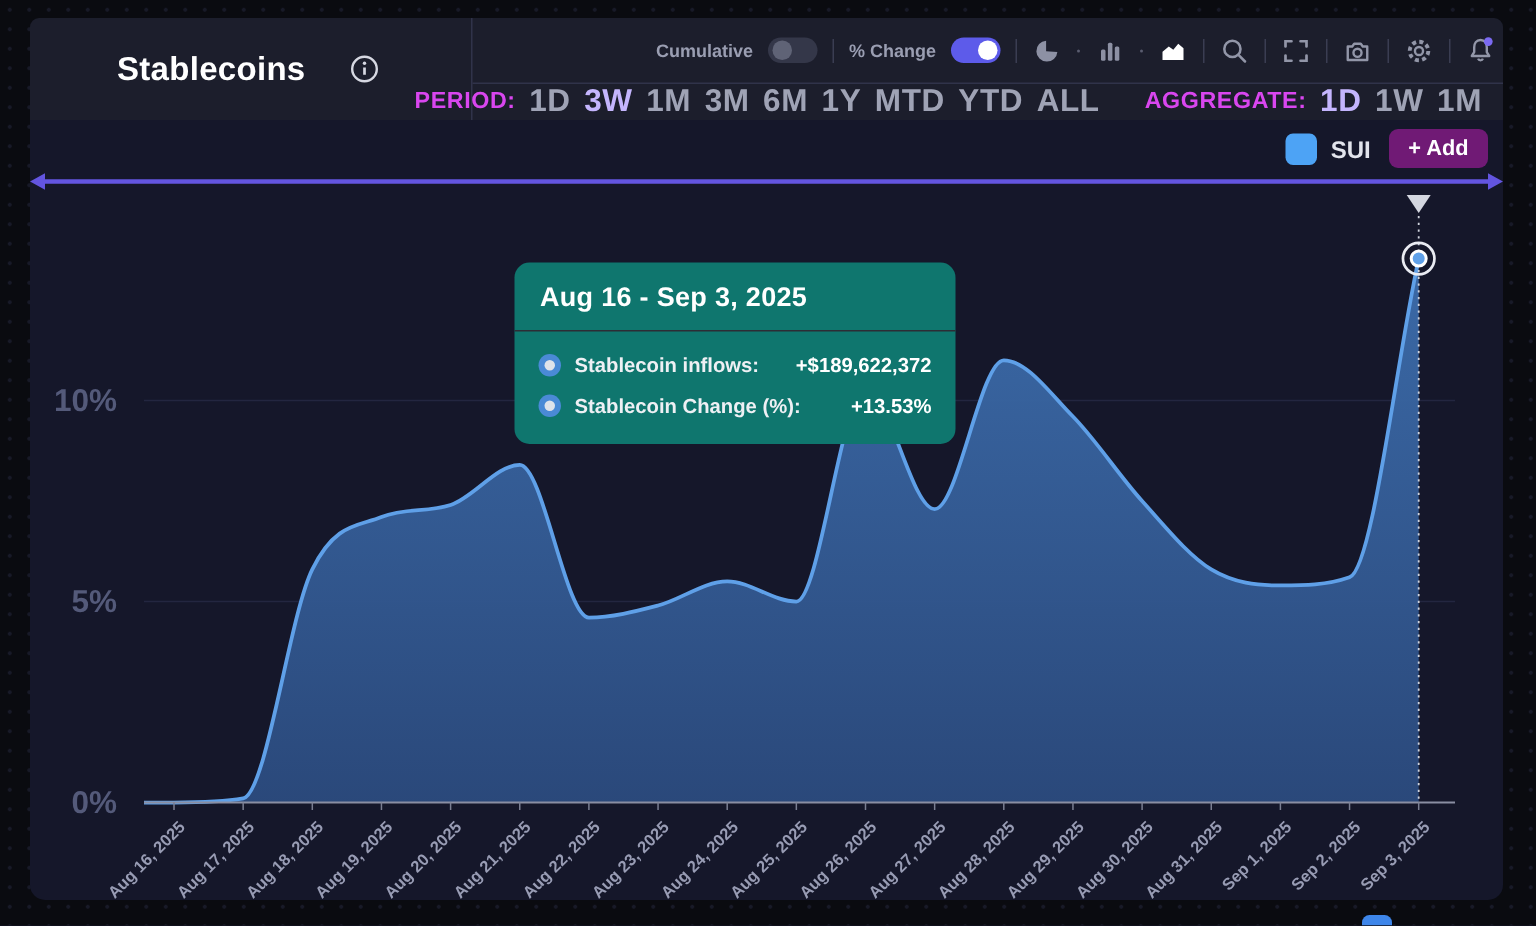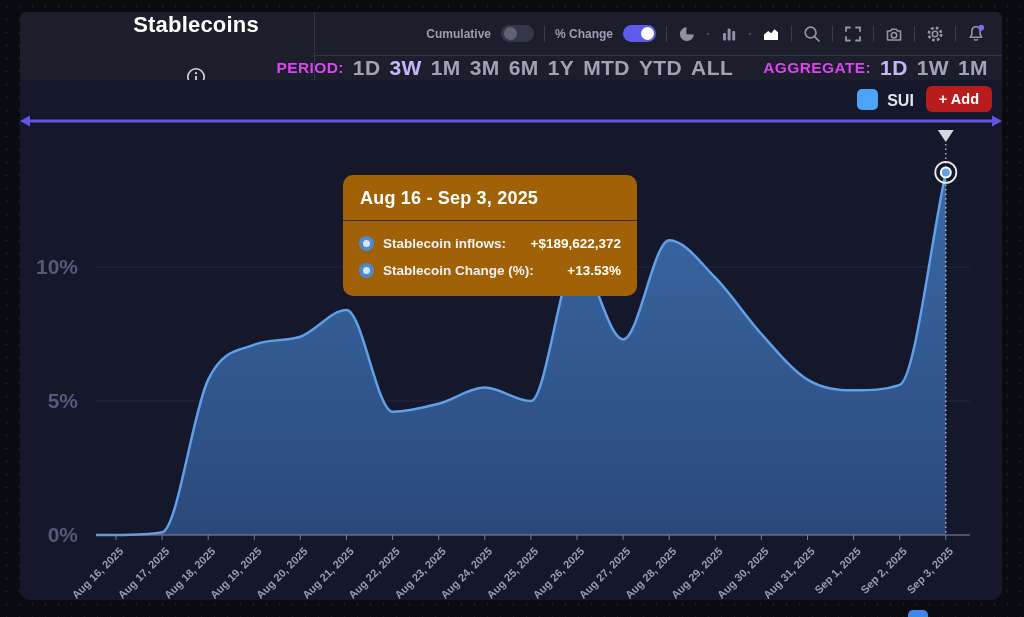--- a/index.html
+++ b/index.html
@@ -13,27 +13,27 @@
     overflow: hidden;
     color:#e8eaf0;
   }
   
   .header-panel{
     position:absolute; left:20px; top:12px; width:982px; height:68px;
     background:#1c1e2c; border-radius:6px 6px 0 0; display:flex;
   }
   .title-block{
     width:295px; display:flex; align-items:center; gap:29px;
-    padding-left:58px; border-right:1px solid #30334a;flex-direction:column;
+    padding-left:58px; border-right:1px solid #30334a;
   }
   .page-title{ font-size:22px; font-weight:bold; color:#ffffff; letter-spacing:.2px;}
   .controls-block{ flex:1; display:flex; flex-direction:column; min-width:0;}
   .controls-top{
     height:47px; display:flex; align-items:center; justify-content:flex-end;
-    gap:10px; padding-right:16px; border-bottom:1px solid #30334a;
+    gap:10px; padding-right:5px; border-bottom:1px solid #30334a;
   }
   .controls-bottom{
     flex:1; display:flex; align-items:center; justify-content:flex-end;
     gap:9px; padding-right:14px;
   }
   .toggle-label{ font-size:12px; font-weight:600; color:#9a9eb2; }
   .switch{ width:33px; height:17px; border-radius:9px; position:relative; cursor:pointer; flex:0 0 auto;}
   .switch .knob{ position:absolute; top:2px; width:13px; height:13px; border-radius:50%;}
   .switch.on{ background:#5d5bea; } .switch.on .knob{ right:2px; background:#ffffff; }
   .switch.off{ background:#343749; } .switch.off .knob{ left:3px; background:#5f6376; }
@@ -51,28 +51,28 @@
   }
   .chart-panel svg{ position:absolute; left:0; top:0; }
   .legend-row{
     position:absolute; top:5px; right:10px; height:28px;
     display:flex; align-items:center; gap:12px; z-index:6;
   }
   .legend-chip{ display:flex; align-items:flex-end; gap:9px; cursor:pointer;}
   .legend-swatch{ width:21px; height:21px; border-radius:5px; background:#4DA3F5;}
   .legend-label{ font-size:16px; font-weight:600; color:#e2e4ec;}
   .add-btn{
-    background:#b91c1c; color:#ffffff; border:none; border-radius:6px;
+    background:#701a75; color:#ffffff; border:none; border-radius:6px;
     font-family:"Liberation Sans",sans-serif; font-size:14.5px; font-weight:600;
     padding:5px 13px; cursor:pointer;
   }
   
   .tooltip{
     position:absolute; left:323px; top:95px; width:294px;
-    background:#a16207; border-radius:10px; z-index:5;
+    background:#0f766e; border-radius:10px; z-index:5;
   }
   .tt-header{ padding:13px 17px 11px 17px; font-size:18px; font-weight:bold; color:#ffffff;
     border-bottom:1px solid #2d2d35; letter-spacing:.2px;}
   .tt-rows{ padding:9px 16px 12px 16px; }
   .tt-row{ display:flex; align-items:flex-end; gap:9px; padding:6px 0; font-size:13.5px; font-weight:600; color:#eef0f4;}
   .tt-icon{ width:15px; height:15px; border-radius:50%; background:#4a8ad6; position:relative; flex:0 0 auto;}
   .tt-icon::after{ content:""; position:absolute; left:4px; top:4px; width:7px; height:7px; border-radius:50%; background:#dfe3ea;}
   .tt-value{ margin-left:auto; color:#ffffff; }
   
   .logo-sliver{ position:absolute; left:908px; top:610px; width:20px; height:7px;

